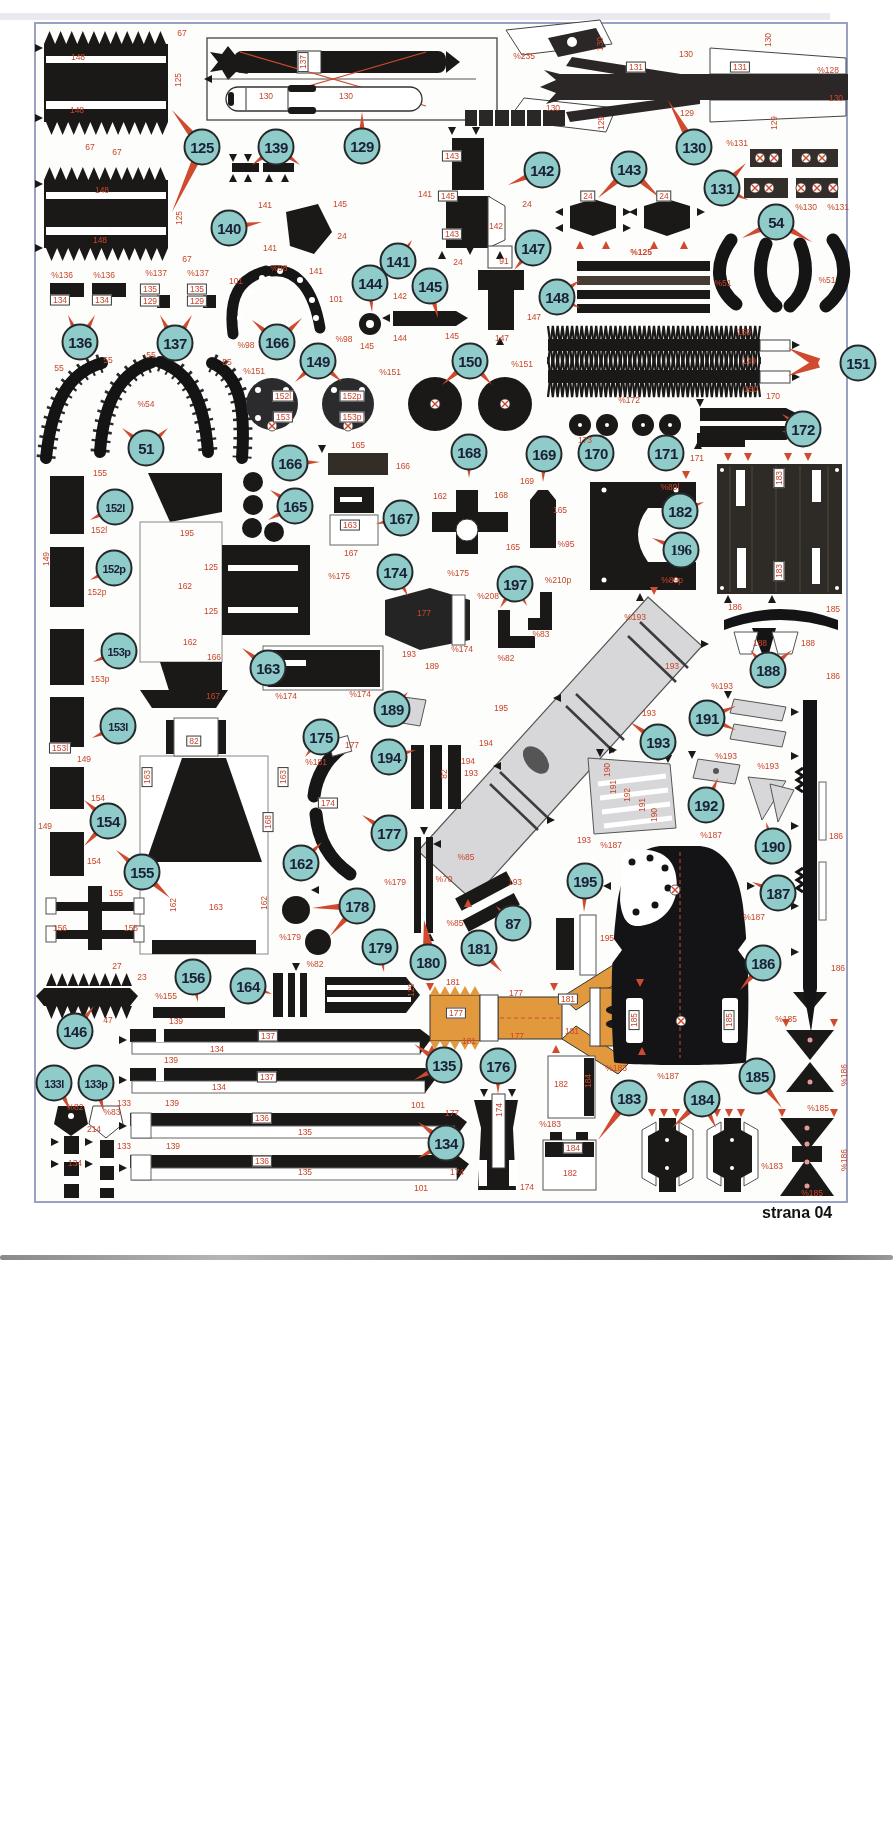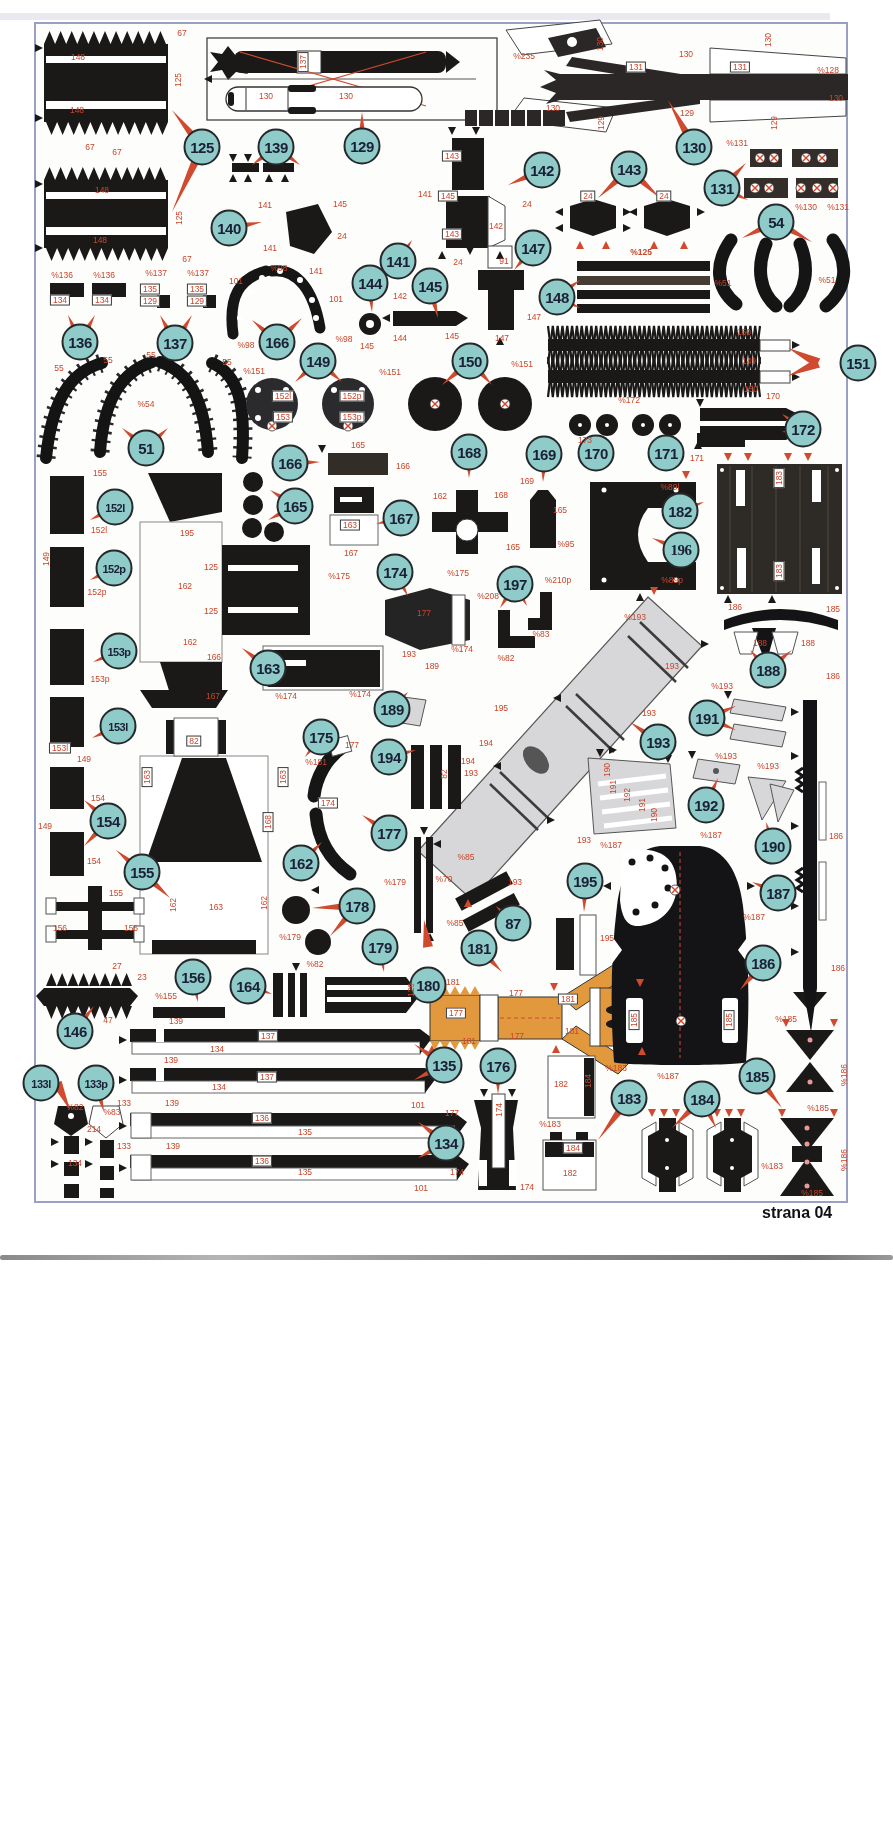--- a/index.html
+++ b/index.html
@@ -953,30 +953,30 @@
       <div class="badge" style="left: 706px; top: 805px; --bf: #8fcbc8;">192</div>
       <div class="badge" style="left: 389px; top: 833px; --bf: #8fcbc8;">177</div>
       <div class="badge" style="left: 108px; top: 821px; --bf: #8fcbc8;">154</div>
       <div class="badge" style="left: 773px; top: 846px; --bf: #8fcbc8;">190</div>
       <div class="badge" style="left: 301px; top: 863px; --bf: #8fcbc8;">162</div>
       <div class="badge" style="left: 142px; top: 872px; --bf: #8fcbc8;">155</div>
       <div class="badge" style="left: 585px; top: 881px; --bf: #8fcbc8;">195</div>
       <div class="badge" style="left: 778px; top: 893px; --bf: #8fcbc8;">187</div>
       <div class="badge" style="left: 357px; top: 906px; --bf: #8fcbc8;">178</div>
       <div class="badge" style="left: 513px; top: 923px; --bf: #8fcbc8;">87</div>
-      <div class="badge" style="left: 428px; top: 985px; --bf: #8fcbc8;">180</div>
+      <div class="badge" style="left: 428px; top: 962px; --bf: #8fcbc8;">180</div>
       <div class="badge" style="left: 479px; top: 948px; --bf: #8fcbc8;">181</div>
       <div class="badge" style="left: 380px; top: 947px; --bf: #8fcbc8;">179</div>
       <div class="badge" style="left: 763px; top: 963px; --bf: #8fcbc8;">186</div>
       <div class="badge" style="left: 193px; top: 977px; --bf: #8fcbc8;">156</div>
       <div class="badge" style="left: 248px; top: 986px; --bf: #8fcbc8;">164</div>
       <div class="badge" style="left: 75px; top: 1031px; --bf: #8fcbc8;">146</div>
       <div class="badge" style="left: 444px; top: 1065px; --bf: #8fcbc8;">135</div>
       <div class="badge" style="left: 498px; top: 1066px; --bf: #8fcbc8;">176</div>
-      <div class="badge sm" style="left: 41px; top: 1083px; --bf: #8fcbc8;">133l</div>
+      <div class="badge sm" style="left: 54px; top: 1083px; --bf: #8fcbc8;">133l</div>
       <div class="badge sm" style="left: 96px; top: 1083px; --bf: #8fcbc8;">133p</div>
       <div class="badge" style="left: 757px; top: 1076px; --bf: #8fcbc8;">185</div>
       <div class="badge" style="left: 446px; top: 1143px; --bf: #8fcbc8;">134</div>
       <div class="badge" style="left: 629px; top: 1098px; --bf: #8fcbc8;">183</div>
       <div class="badge" style="left: 702px; top: 1099px; --bf: #8fcbc8;">184</div>
     </div>
 
   <div id="footer-label">strana 04</div>
   <div id="separator"></div>
 </div>

